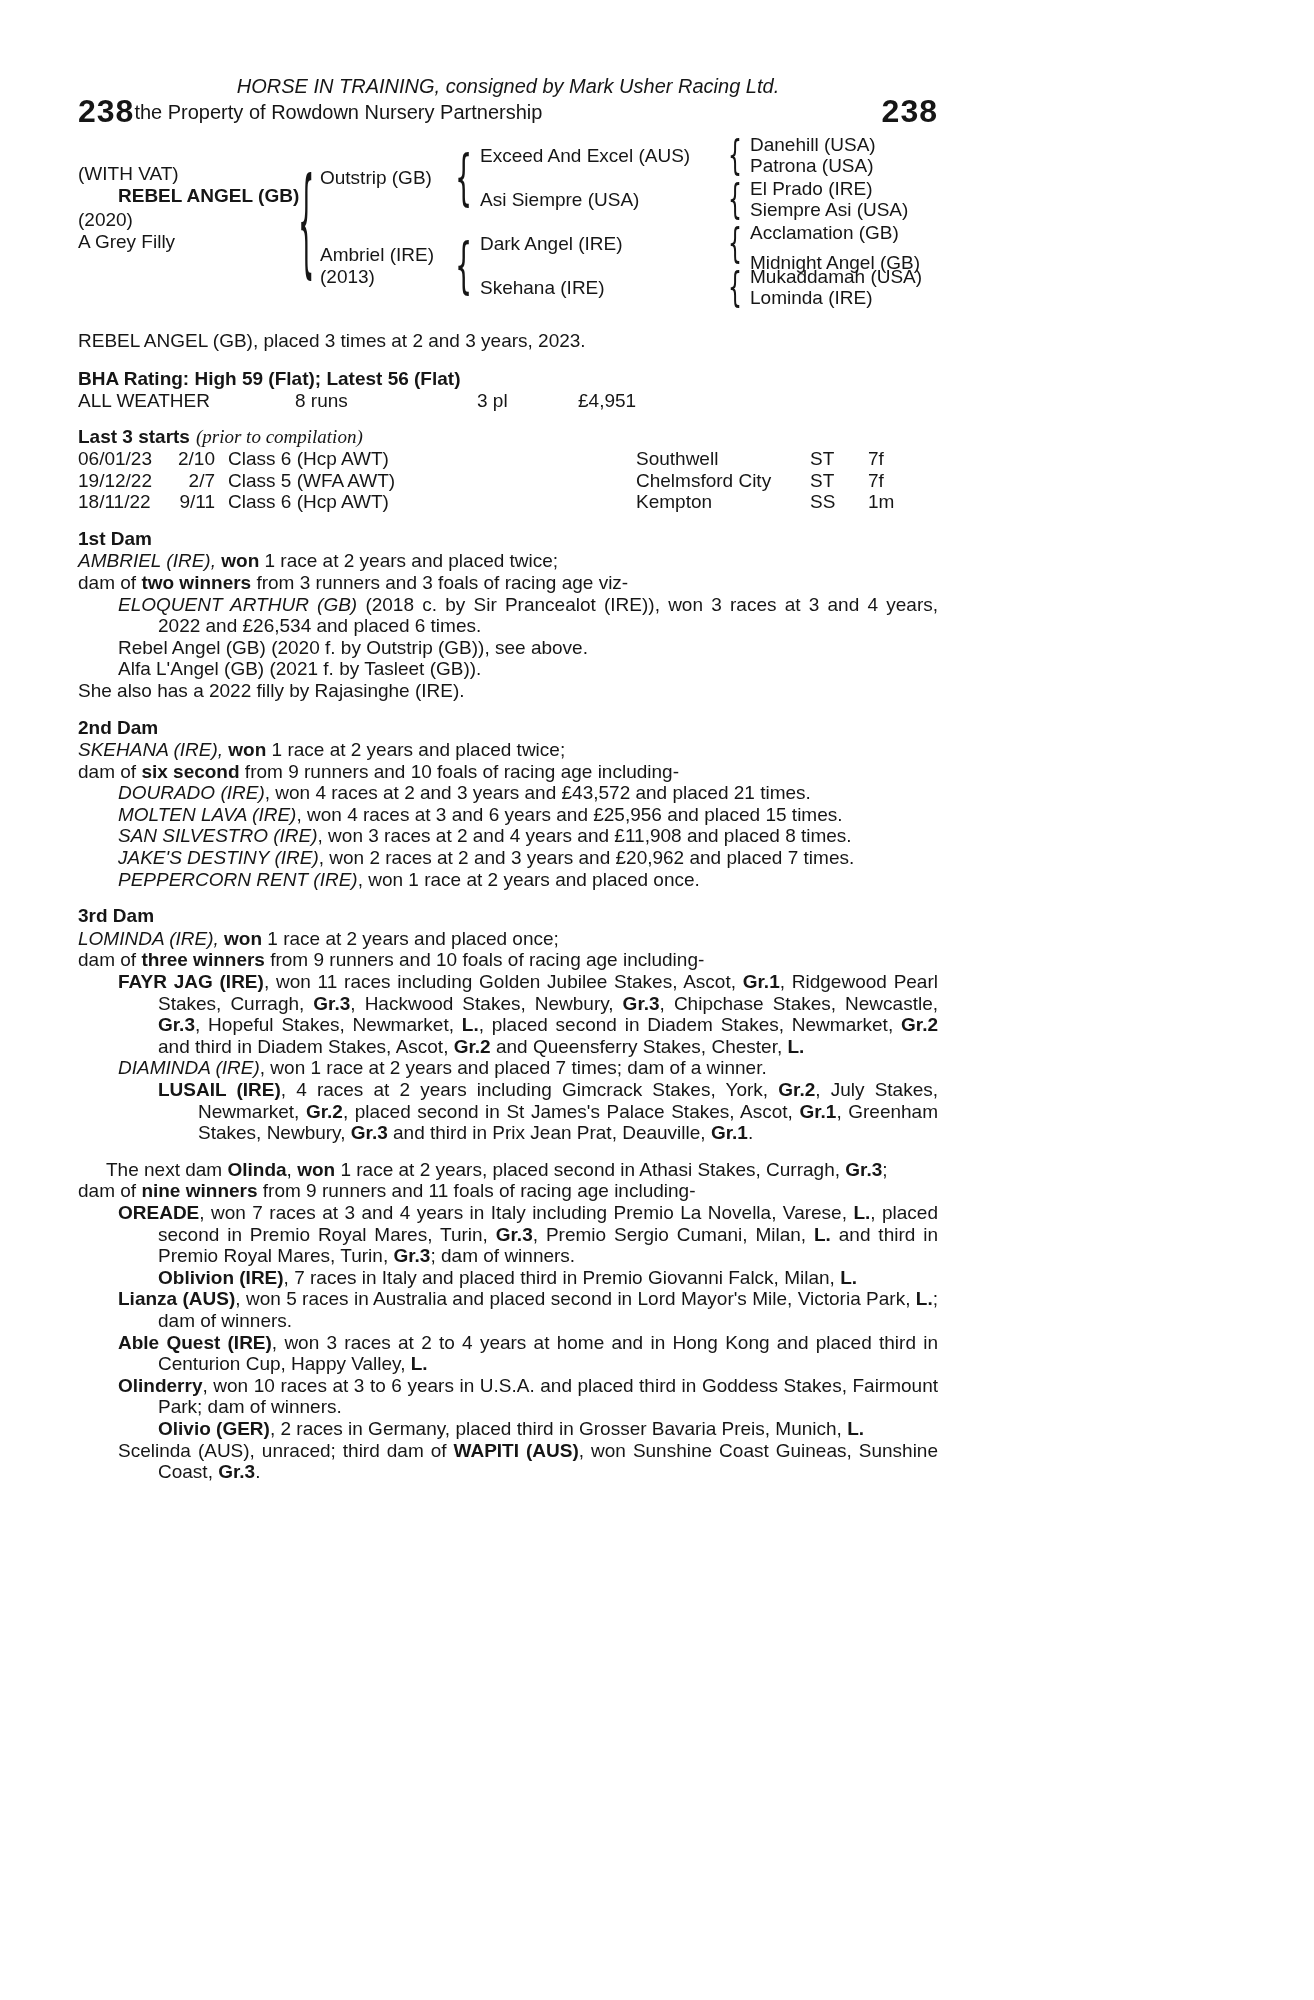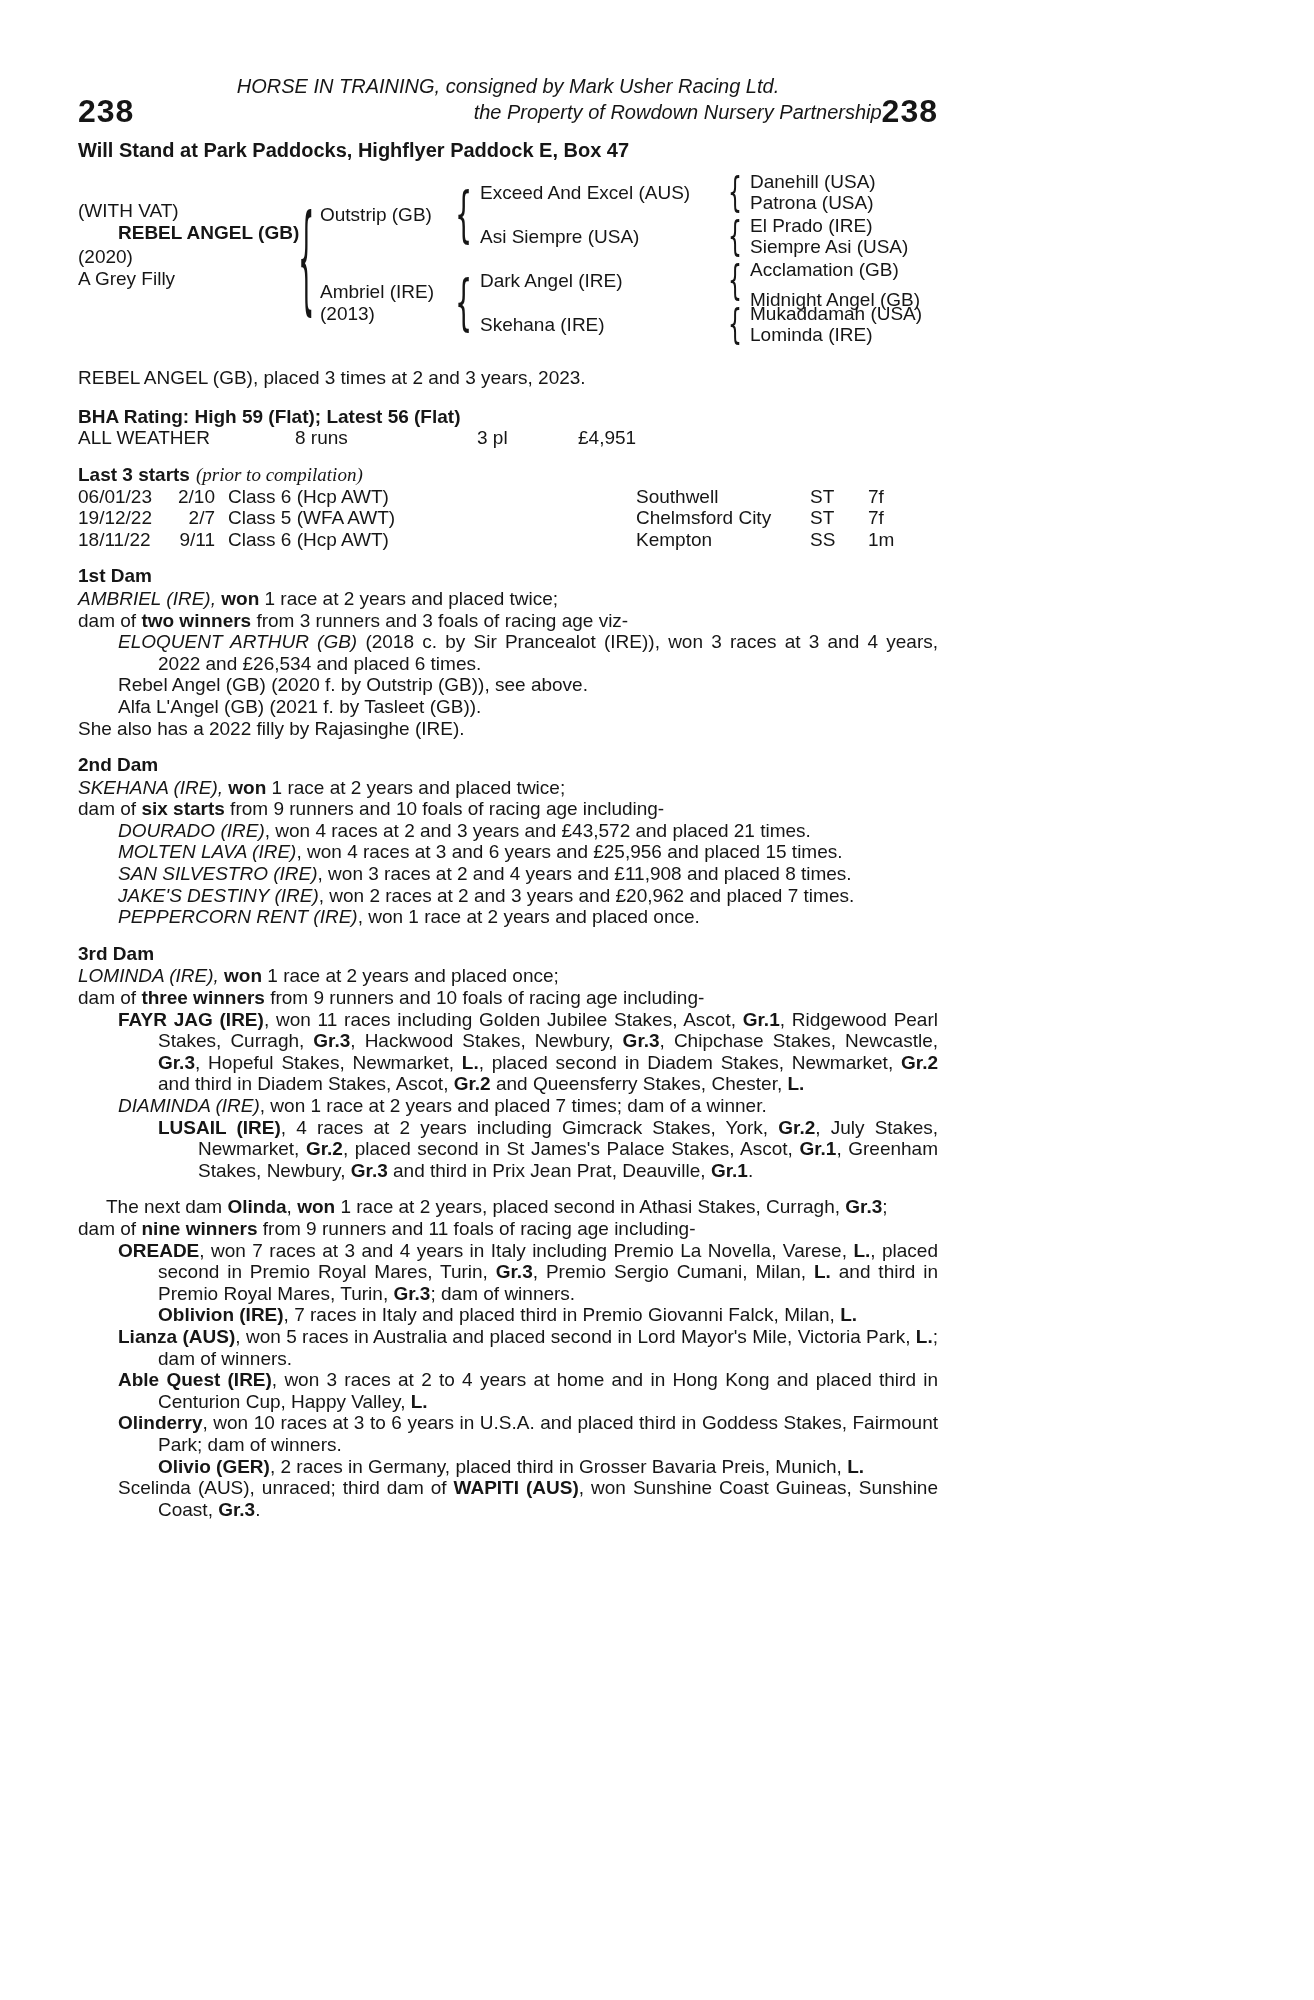--- a/index.html
+++ b/index.html
@@ -7,21 +7,21 @@
     width:1314px; height:2000px; background:#ffffff; color:#161616;
     font-family:"Liberation Sans","DejaVu Sans",sans-serif;
     font-size:19px; line-height:21.6px;
     -webkit-font-smoothing:antialiased;
   }
   .content { position:relative; width:860px; margin-left:78px; padding-top:76px; }
 
   .consignment { text-align:center; font-style:italic; font-size:20px; }
   .header-row { display:flex; align-items:flex-end; }
   .lot { font-size:32px; font-weight:bold; line-height:26px; letter-spacing:1px; }
-  .property { flex:1; text-align:right; font-style:italic; font-size:20px; }
+  .property { flex:1; text-align:left; font-size:20px; }
   .stand { font-weight:bold; font-size:20px; margin-top:16px; }
 
   .pedigree { position:relative; height:188px; margin-top:6px; }
   .ped-item { position:absolute; white-space:nowrap; }
   .ped-bold { font-weight:bold; font-size:19px;margin-left:40px; }
   .brace {
     position:absolute; font-family:"DejaVu Sans",sans-serif; font-weight:400;
     transform-origin:left center; color:#161616;
   }
   .brace-big   { font-size:118px; line-height:130px; transform:scaleX(0.22); }
@@ -54,21 +54,20 @@
 <div class="content">
 
   <div class="consignment">HORSE IN TRAINING, consigned by Mark Usher Racing Ltd.</div>
 
   <div class="header-row">
     <div class="lot">238</div>
     <div class="property">the Property of Rowdown Nursery Partnership</div>
     <div class="lot">238</div>
   </div>
 
-  <div class="stand">Will Stand at Park Paddocks, Highflyer Paddock E, Box 47</div>
 
   <div class="pedigree">
     <div class="ped-item" style="left:0;top:33px">(WITH VAT)</div>
     <div class="ped-item ped-bold" style="left:0;top:55px">REBEL ANGEL (GB)</div>
     <div class="ped-item" style="left:0;top:79px">(2020)</div>
     <div class="ped-item" style="left:0;top:101px">A Grey Filly</div>
 
     <div class="brace brace-big" style="left:220px;top:26px">{</div>
 
     <div class="ped-item" style="left:242px;top:37px">Outstrip (GB)</div>
@@ -144,21 +143,21 @@
     <p class="para"><span>dam of </span><span class="seg-b">two winners</span><span> from 3 runners and 3 foals of racing age viz-</span></p>
     <p class="para ind1"><span class="seg-i">ELOQUENT ARTHUR (GB)</span><span> (2018 c. by Sir Prancealot (IRE)), won 3 races at 3 and 4 years, 2022 and £26,534 and placed 6 times.</span></p>
     <p class="para ind1"><span>Rebel Angel (GB) (2020 f. by Outstrip (GB)), see above.</span></p>
     <p class="para ind1"><span>Alfa L'Angel (GB) (2021 f. by Tasleet (GB)).</span></p>
     <p class="para"><span>She also has a 2022 filly by Rajasinghe (IRE).</span></p>
   </div>
 
   <div class="section">
     <div class="sec-heading">2nd Dam</div>
     <p class="para"><span class="seg-i">SKEHANA (IRE),</span><span> </span><span class="seg-b">won</span><span> 1 race at 2 years and placed twice;</span></p>
-    <p class="para"><span>dam of </span><span class="seg-b">six starts</span><span> from 9 runners and 10 foals of racing age including-</span></p>
+    <p class="para"><span>dam of </span><span class="seg-b">six second</span><span> from 9 runners and 10 foals of racing age including-</span></p>
     <p class="para ind1"><span class="seg-i">DOURADO (IRE)</span><span>, won 4 races at 2 and 3 years and £43,572 and placed 21 times.</span></p>
     <p class="para ind1"><span class="seg-i">MOLTEN LAVA (IRE)</span><span>, won 4 races at 3 and 6 years and £25,956 and placed 15 times.</span></p>
     <p class="para ind1"><span class="seg-i">SAN SILVESTRO (IRE)</span><span>, won 3 races at 2 and 4 years and £11,908 and placed 8 times.</span></p>
     <p class="para ind1"><span class="seg-i">JAKE'S DESTINY (IRE)</span><span>, won 2 races at 2 and 3 years and £20,962 and placed 7 times.</span></p>
     <p class="para ind1"><span class="seg-i">PEPPERCORN RENT (IRE)</span><span>, won 1 race at 2 years and placed once.</span></p>
   </div>
 
   <div class="section">
     <div class="sec-heading">3rd Dam</div>
     <p class="para"><span class="seg-i">LOMINDA (IRE),</span><span> </span><span class="seg-b">won</span><span> 1 race at 2 years and placed once;</span></p>

